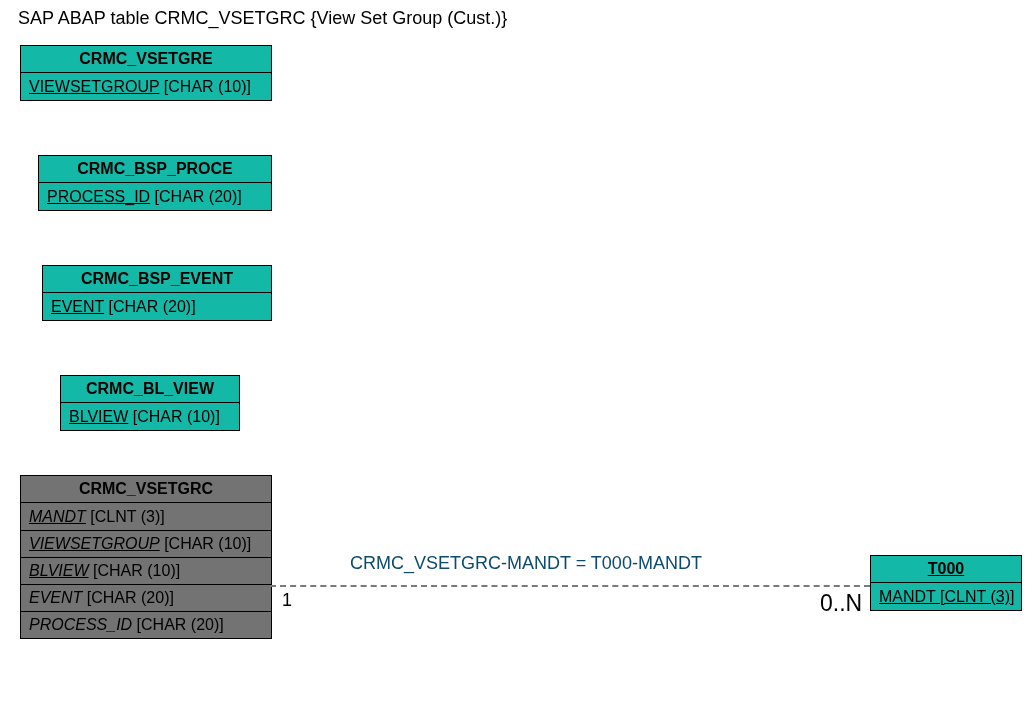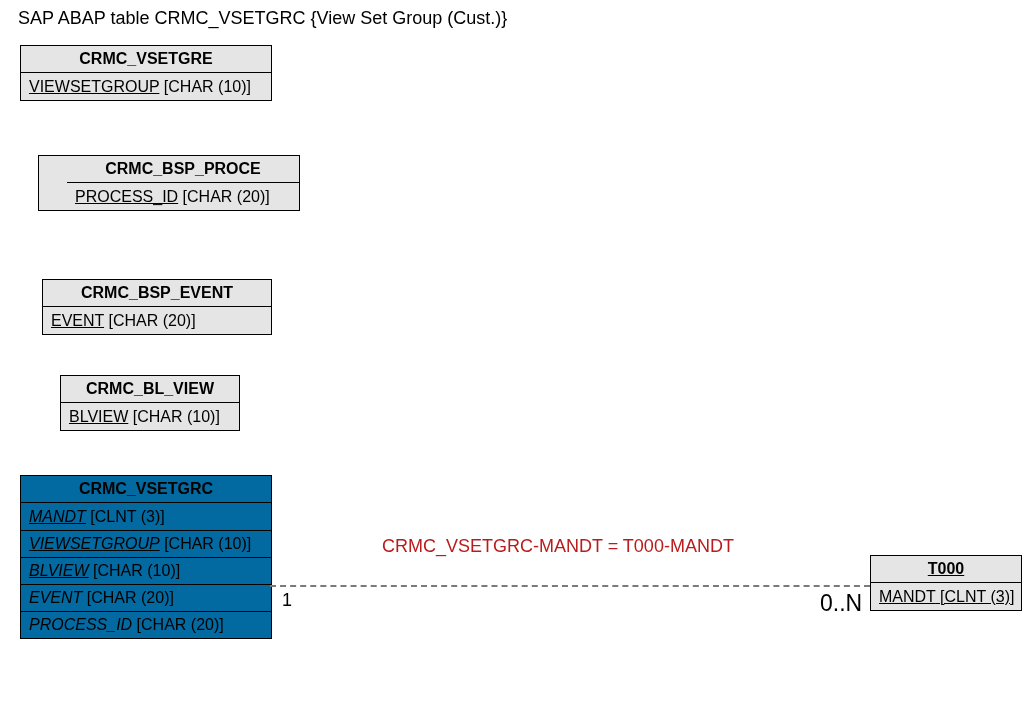--- a/index.html
+++ b/index.html
@@ -31,47 +31,46 @@
     white-space: nowrap;
   }
   .entity-row {
     padding: 4px 8px;
     white-space: nowrap;
     border-top: 1px solid transparent;
   }
   .entity-row + .entity-row {
     border-top: 1px solid #000;
   }
-  .green { background: #e5e5e5; }
-  .orange { background: #0369a1; }
+  .green { background: #14b8a6; }
+  .orange { background: #737373; }
   .field-name { text-decoration: underline; }
   .italic { font-style: italic; }
   .field-type { }
   
   #e-vsetgre { left: 20px; top: 45px; width: 250px; }
-  #e-proce   { left: 38px; top: 155px; width: 232px; padding-left: 28px; }
-  #e-event   { left: 42px; top: 265px; width: 228px; margin-top: 14px; }
+  #e-proce   { left: 38px; top: 155px; width: 232px; }
+  #e-event   { left: 42px; top: 265px; width: 228px; }
   #e-blview  { left: 60px; top: 375px; width: 178px; }
   #e-vsetgrc { left: 20px; top: 475px; width: 250px; }
   #e-t000    { left: 870px; top: 555px; width: 150px; text-decoration: underline; }
 
   .rel-line {
     position: absolute;
     left: 270px;
     top: 585px;
     width: 600px;
     border-top: 2px dashed #7a7a7a;
   }
   .rel-label {
     position: absolute;
-    top: 536px;
+    top: 553px;
     font-size: 18px;
-    color: #b91c1c;
+    color: #0c4a6e;
     white-space: nowrap;
-    margin-left: 32px;
   }
   .card-left  { left: 282px; top: 590px; position:absolute; font-size:18px; }
   .card-right { left: 820px; top: 590px; position:absolute; font-size:23px; }
   .rel-text   { left: 350px; }
 </style>
 </head>
 <body>
 
 <div class="title">SAP ABAP table CRMC_VSETGRC {View Set Group (Cust.)}</div>
 

